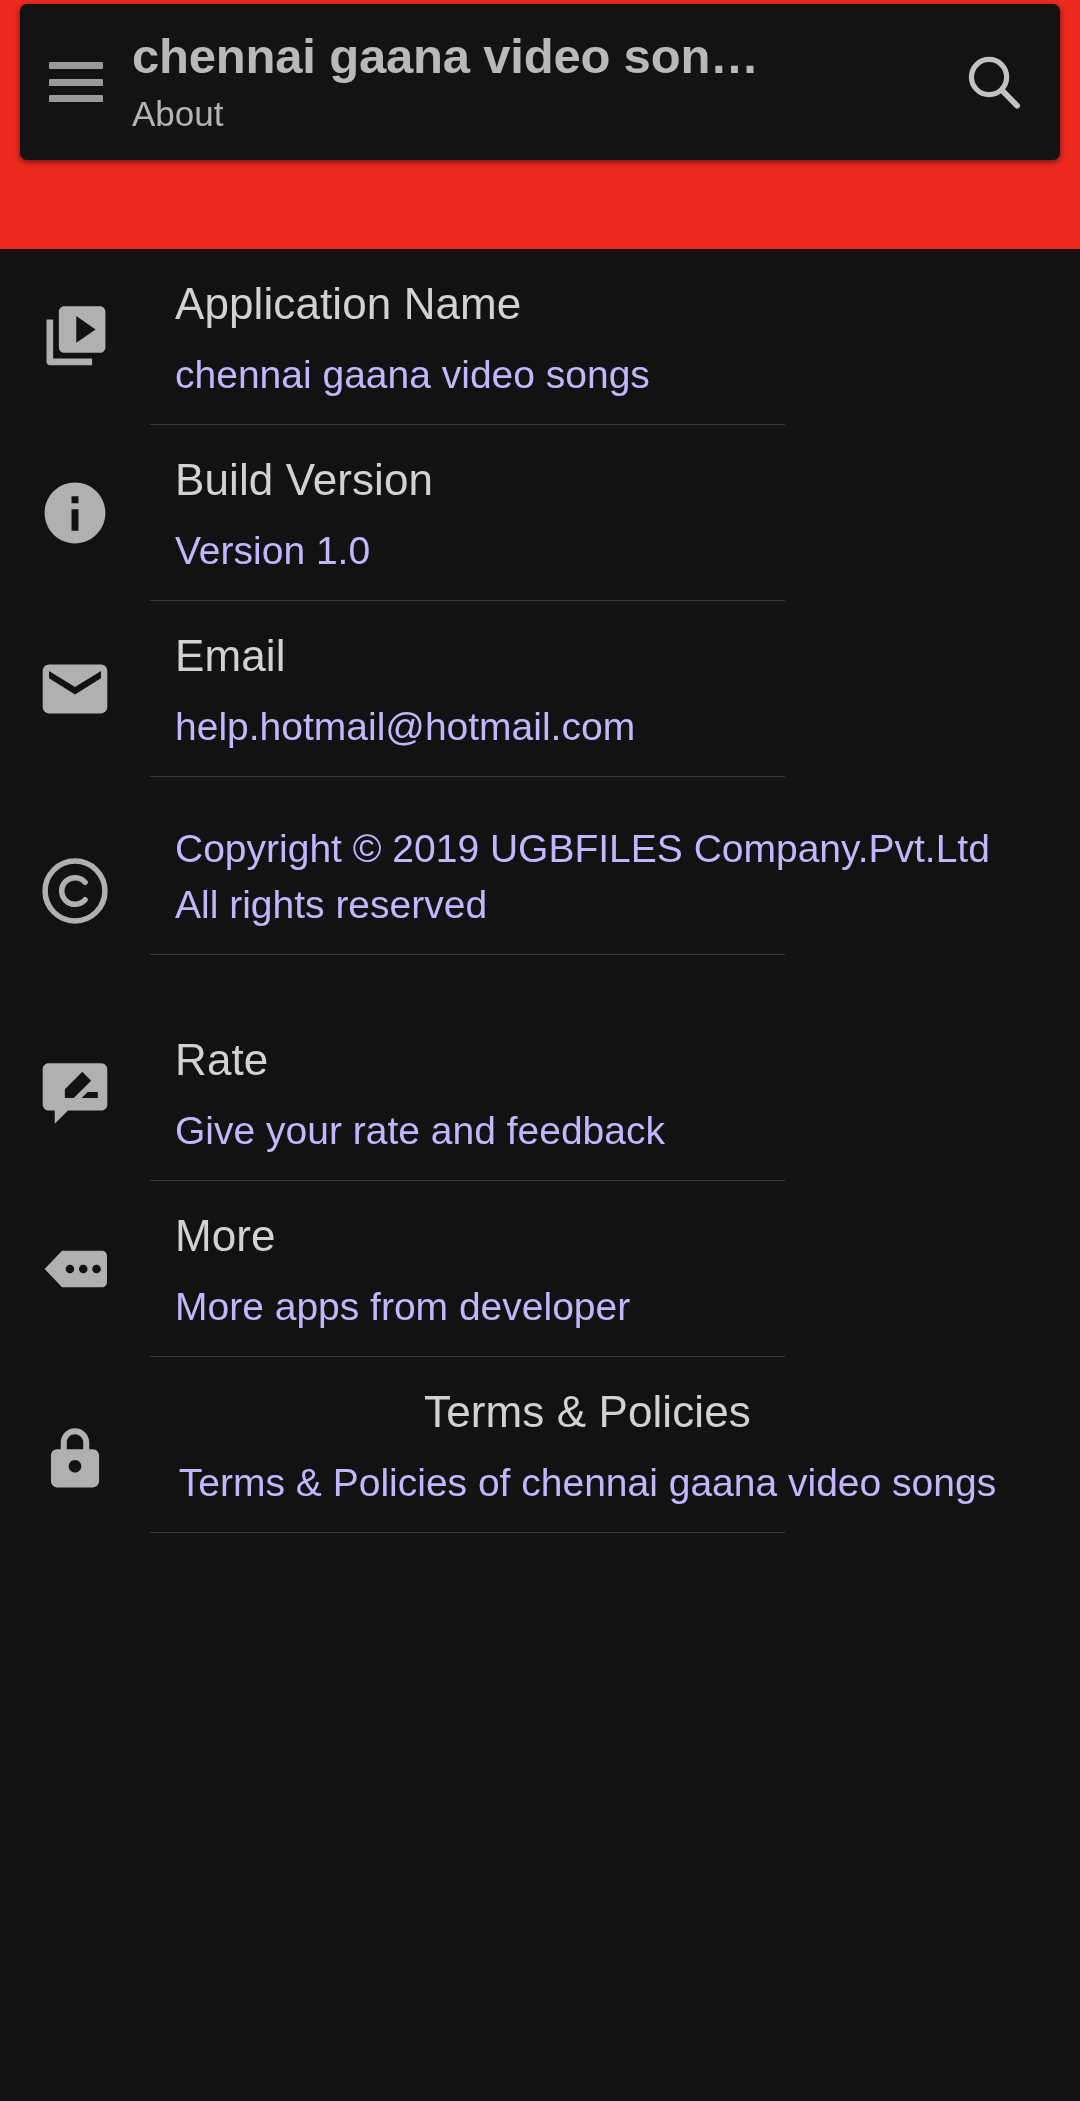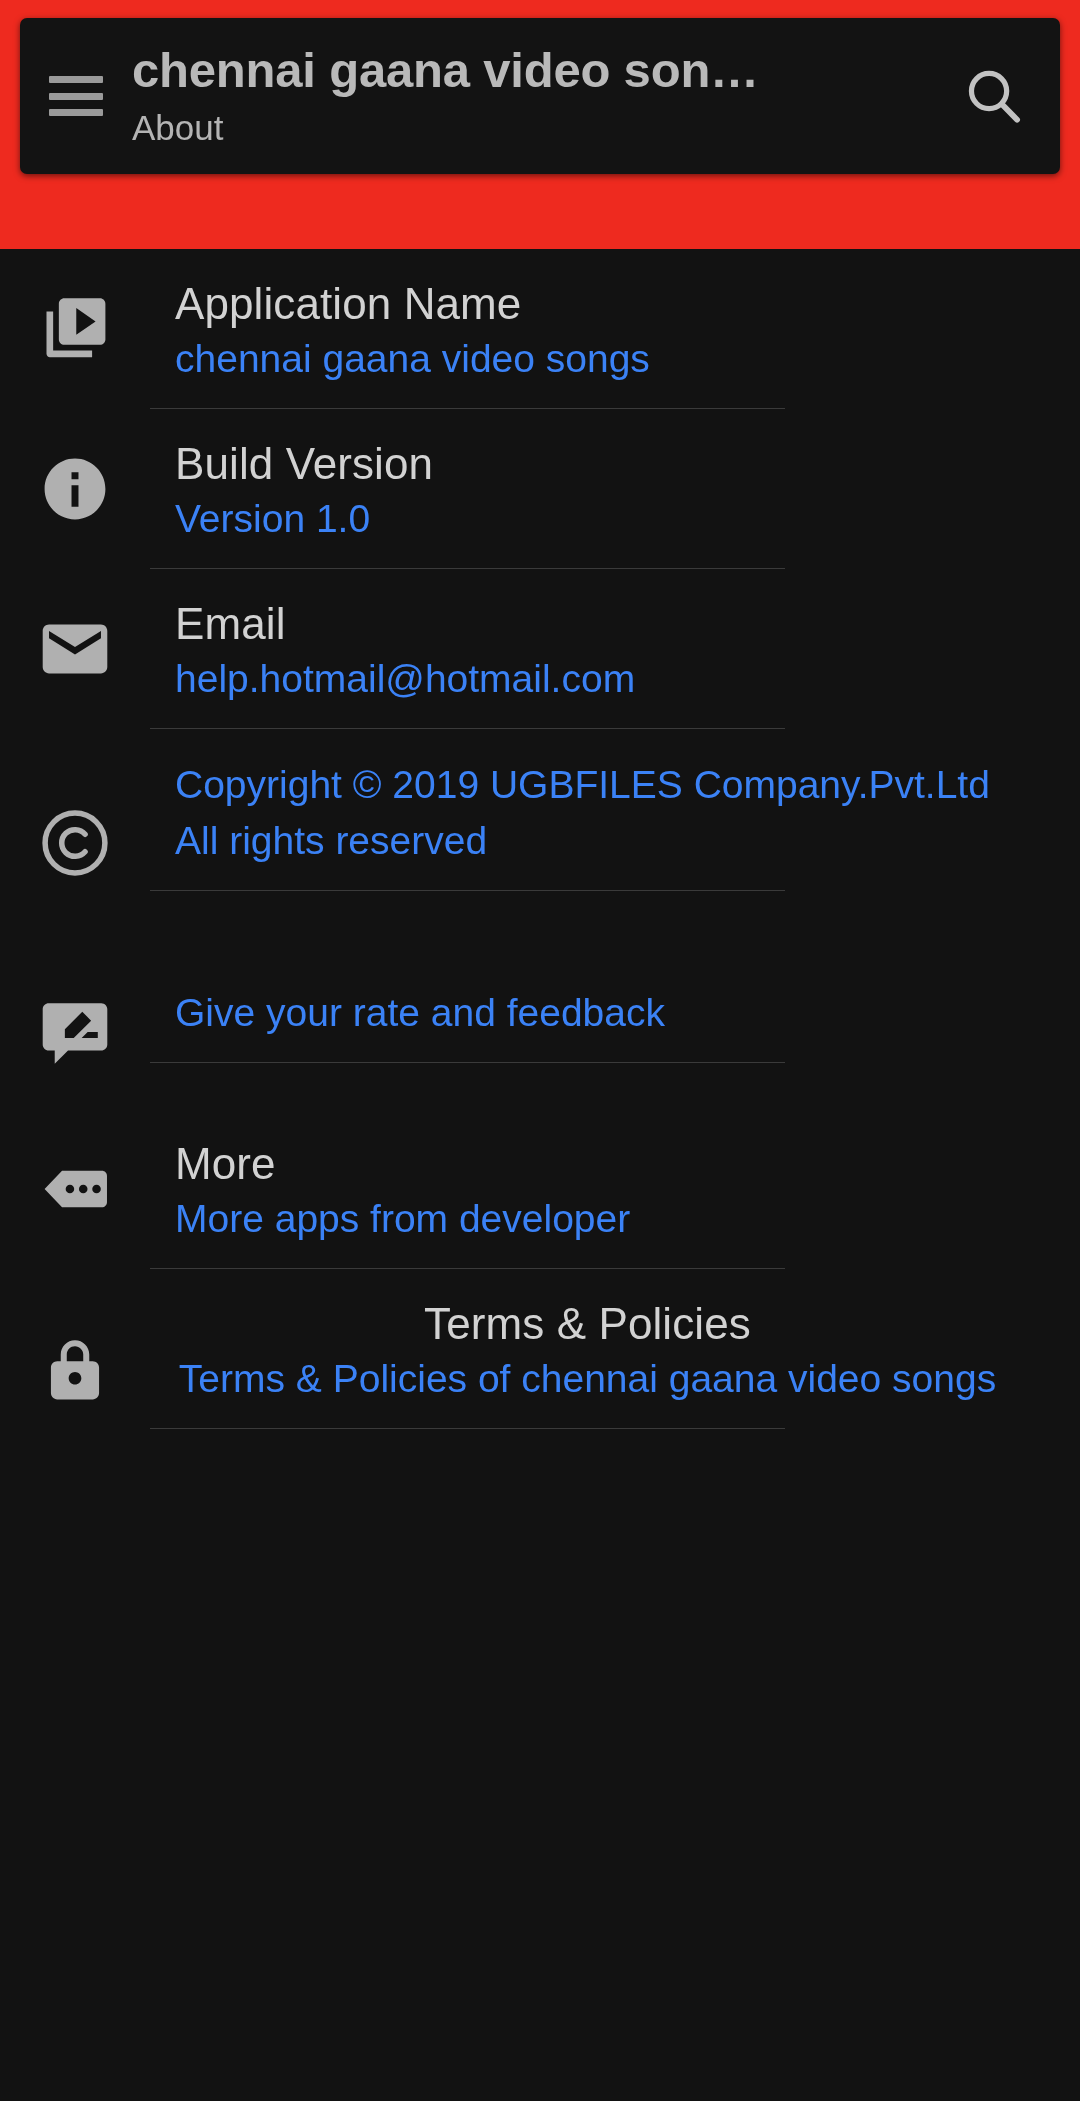--- a/index.html
+++ b/index.html
@@ -26,21 +26,21 @@
     top: 0;
     left: 0;
     width: 1080px;
     height: 249px;
     background: #EE2A1F;
     box-sizing: border-box;
   }
 
   .toolbar-card {
     position: absolute;
-    top: 18px;
+    top: 4px;
     left: 20px;
     width: 1040px;
     height: 156px;
     background: #131313;
     border-radius: 7px;
     box-shadow: 0 2px 6px rgba(0,0,0,0.55);
     display: flex;
     align-items: center;
     box-sizing: border-box;
   }
@@ -141,25 +141,25 @@
   }
 
   .row-title {
     color: #d2d2d2;
     font-size: 44px;
     line-height: 54px;
     font-weight: 400;
     letter-spacing: 0.1px;
   }
   .row-sub {
-    color: #3b82f6;
+    color: #c4b5fd;
     font-size: 39px;
     line-height: 56px;
     font-weight: 400;
-    margin-top: 0;
+    margin-top: 16px;
     white-space: pre-line;
   }
 
   .row-divider {
     position: absolute;
     left: 150px;
     width: 635px;
     height: 1px;
     background: #3a3a3a;
   }
@@ -250,20 +250,21 @@
       </div>
     </div>
 
     <div class="row" style="min-height:152px;">
       <div class="row-icon">
         <svg width="76" height="76" viewBox="0 0 24 24">
           <path d="M20.3 2.6H3.7c-1 0-1.9.8-1.9 1.9v11.1c0 1 .8 1.9 1.9 1.9h1.9v4.2l4.2-4.2h10.5c1 0 1.9-.8 1.9-1.9V4.5c0-1-.8-1.9-1.9-1.9zM11.6 13.6H8.8v-2.8l5.5-5.5 2.8 2.8-5.5 5.5zm7.6 0h-5.1l1.9-1.9h3.2v1.9z" fill="#b0b0b0"></path>
         </svg>
       </div>
       <div class="row-body">
+        <div class="row-title">Rate</div>
         <div class="row-sub">Give your rate and feedback</div>
         <div class="row-divider" style="left:0;bottom:0;width:635px;"></div>
       </div>
     </div>
 
     <div class="row" style="min-height:152px;">
       <div class="row-icon">
         <svg width="76" height="76" viewBox="0 0 24 24">
           <path d="M20.5 6.2H7.9L2.4 12l5.5 5.8h12.6c.9 0 1.6-.7 1.6-1.6V7.8c0-.9-.7-1.6-1.6-1.6z" fill="#b0b0b0"></path>
           <circle cx="10.4" cy="12" r="1.35" fill="#121212"></circle>

